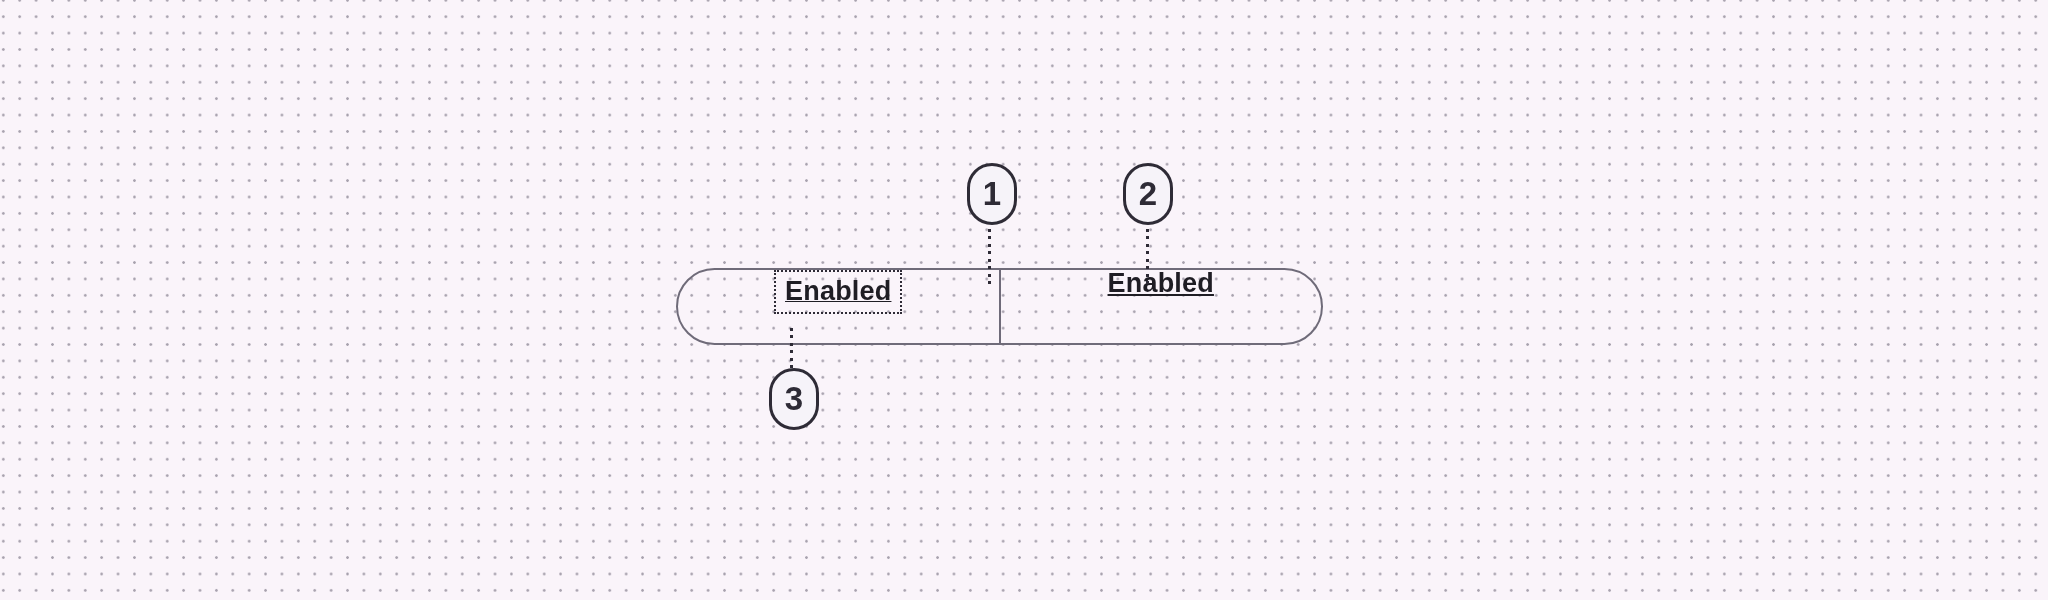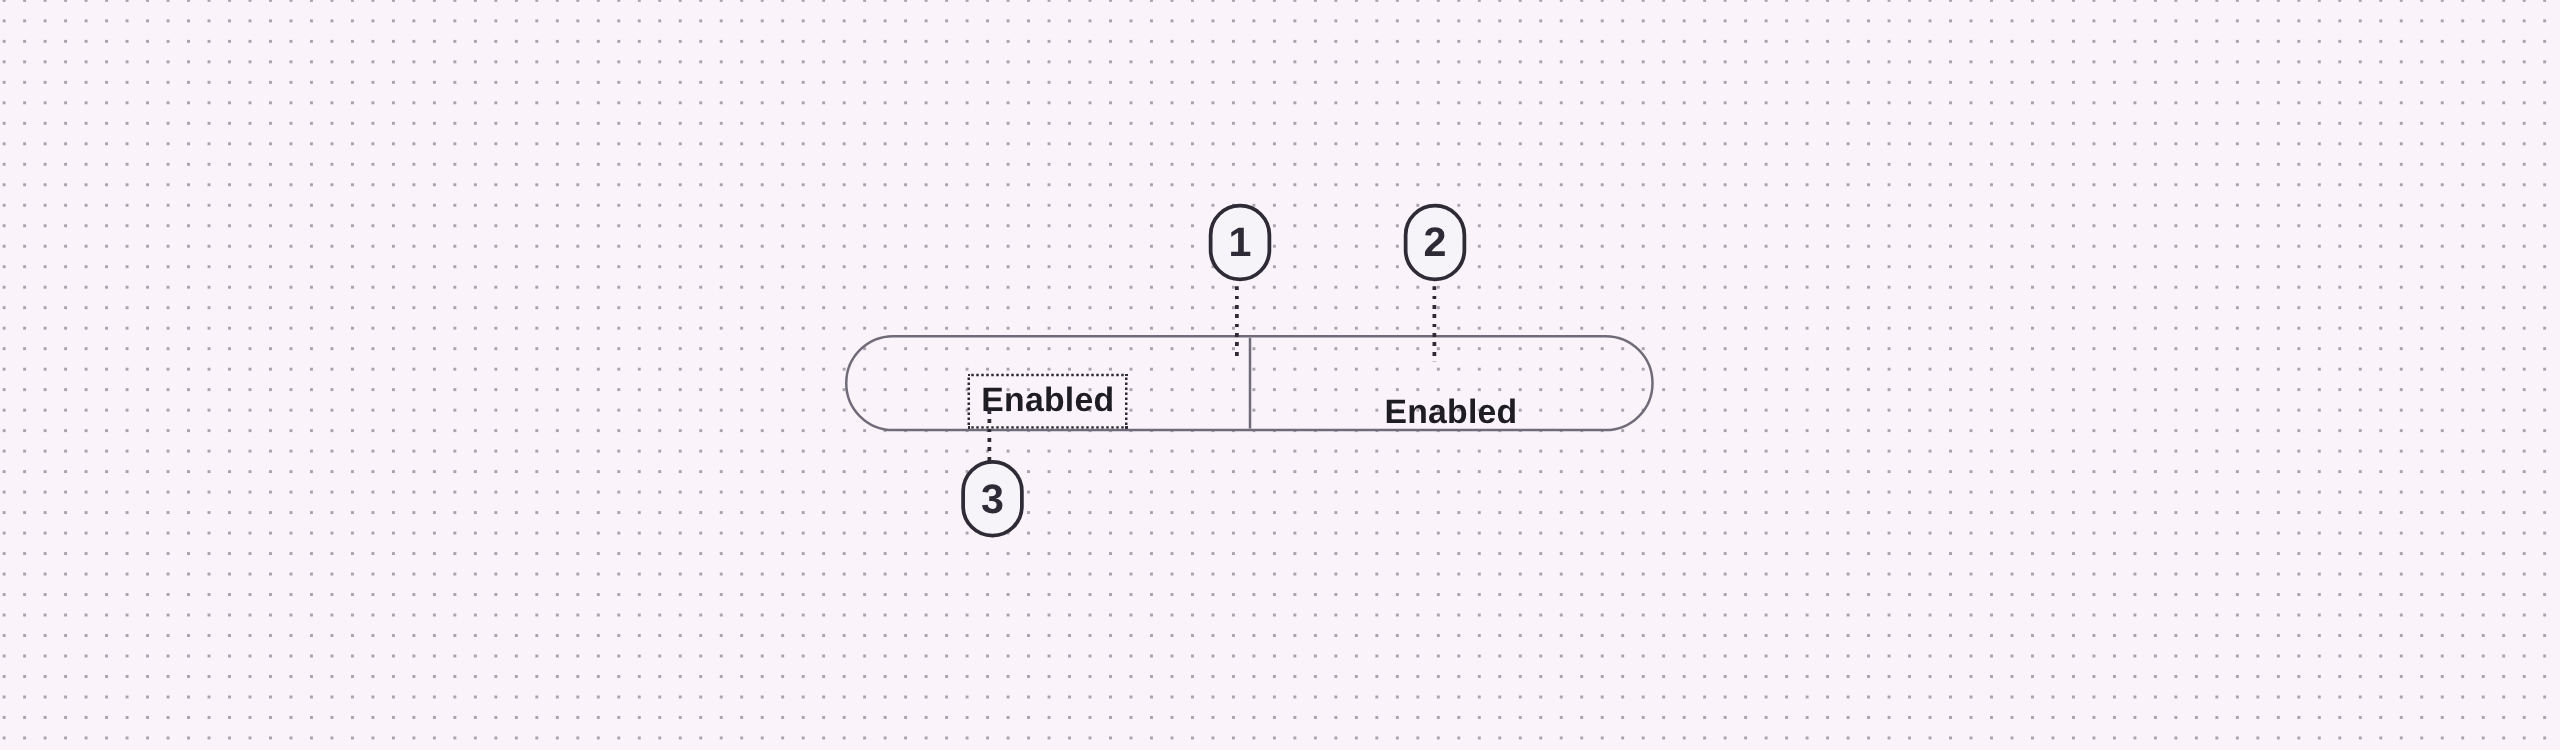--- a/index.html
+++ b/index.html
@@ -29,23 +29,24 @@
     position:absolute;left:676px;top:268px;width:647px;height:77px;
     border:2.5px solid var(--outline);
     border-radius:40px;
     display:flex;
     overflow:hidden;
     background:transparent;
     z-index:2;
   }
   .seg{
     flex:1 1 0;
-    display:flex;align-items:flex-end;justify-content:center;
+    display:flex;align-items:flex-start;justify-content:center;
     background:transparent;border:none;font:inherit;cursor:pointer;
     color:var(--label-fg);
+    text-decoration:underline;
   }
   .seg + .seg{border-left:2.5px solid var(--outline)}
   .seg.selected{background:var(--sel-bg);color:var(--sel-fg)}
   .seg-label{
     font-size:27px;font-weight:600;line-height:1;letter-spacing:.2px;
     white-space:nowrap;color:inherit;
   }
 
   
   .label-box{

